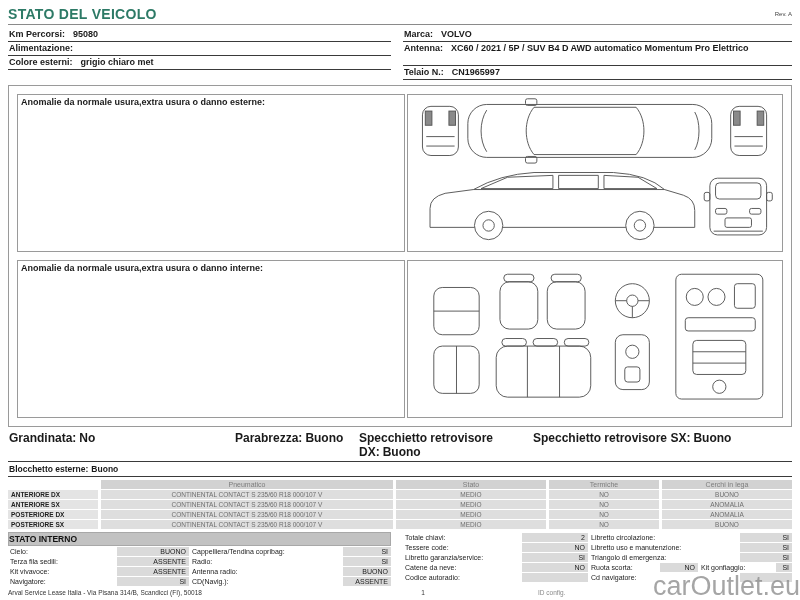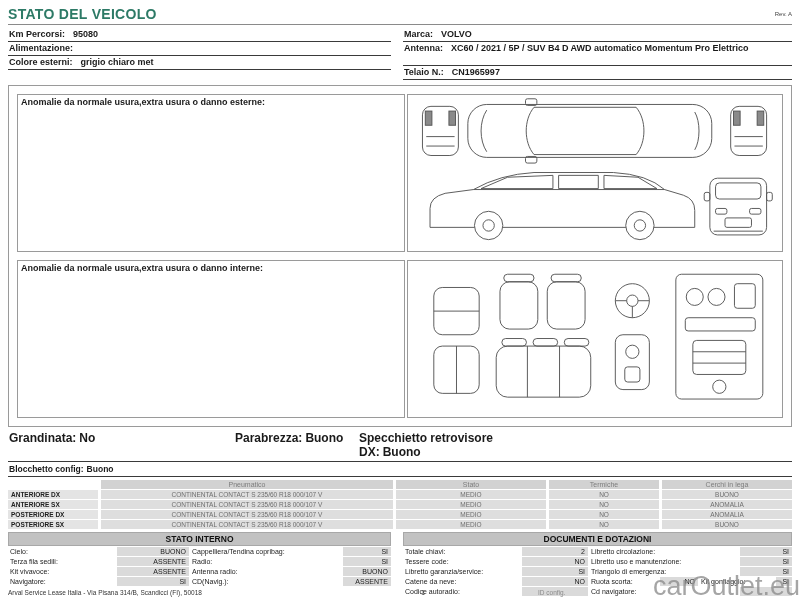--- a/index.html
+++ b/index.html
@@ -26,21 +26,21 @@
   .cond-row2{border-bottom:1px solid #3a3a3a;font-size:8.5px;font-weight:bold;padding:2px 1px}
   .pair .v{margin-left:3px}
   .tyres{margin-top:3px;display:grid;grid-template-columns:90px 292px 150px 110px 1fr;gap:1px 3px;font-size:6.5px;align-items:stretch}
   .th{background:#d2d2d2;color:#7d7d7d;text-align:center;padding:1px 0;font-size:7px}
   .tblank{background:#fff}
   .tpos{background:#e4e4e4;color:#222;font-weight:bold;padding:1px 3px;font-size:6.5px}
   .tc{background:#dedede;color:#6e6e6e;text-align:center;padding:1px 2px;white-space:nowrap;overflow:hidden}
   .bottom{display:flex;gap:12px;margin-top:3px}
   .btbl-left{width:383px}
   .btbl-right{flex:1}
-  .sect-hdr{background:#c2c2c2;border:1px solid #a8a8a8;text-align:center;font-weight:bold;font-size:8.5px;padding:1px 0;color:#111}
+  .sect-hdr{background:#c2c2c2;border:1px solid #a8a8a8;text-align:left;font-weight:bold;font-size:8.5px;padding:1px 0;color:#111}
   .sirow{display:grid;grid-template-columns:108px 72px 152px 1fr;gap:1px;margin-top:1px;font-size:7px}
   .docrow{display:grid;grid-template-columns:118px 66px 1fr 52px;gap:1px;margin-top:1px;font-size:7px}
   .docrow6{display:grid;grid-template-columns:118px 66px 70px 38px 76px 1fr;gap:1px;margin-top:1px;font-size:7px}
   .lbl{padding:1px 2px;color:#222;white-space:nowrap;overflow:hidden}
   .val{background:#dadada;text-align:right;padding:1px 3px;color:#222;min-height:9px}
   .footer{position:absolute;left:8px;right:8px;bottom:4px;display:flex;font-size:6.5px;color:#333;align-items:flex-end}
   .f-company{width:390px}
   .f-page{width:50px;text-align:center}
   .f-id{flex:1;text-align:left;color:#8a8a8a;padding-left:90px}
   .watermark{position:absolute;right:0px;bottom:-2px;font-size:27px;color:#8f8f8f;opacity:.8;font-weight:normal}
@@ -167,23 +167,24 @@
           <circle cx="324" cy="133" r="7"></circle>
         </svg>
       </div>
     </div>
   </div>
 
   <div class="cond-row">
     <span class="pair cp0"><span>Grandinata:</span><span class="v">No</span></span>
     <span class="pair cp1"><span>Parabrezza:</span><span class="v">Buono</span></span>
     <span class="pair cp2"><span>Specchietto retrovisore DX:</span><span class="v">Buono</span></span>
+    <span class="pair cp3"><span>Specchietto retrovisore SX:</span><span class="v">Buono</span></span>
   </div>
   <div class="cond-row2 pair">
-    <span>Blocchetto config:</span><span class="v">Buono</span>
+    <span>Blocchetto esterne:</span><span class="v">Buono</span>
   </div>
 
   <div class="tyres">
     <div class="tblank"></div>
     <div class="th">Pneumatico</div>
     <div class="th">Stato</div>
     <div class="th">Termiche</div>
     <div class="th">Cerchi in lega</div>
 
     <div class="tpos">ANTERIORE DX</div>
@@ -234,21 +235,20 @@
       </div>
       <div class="sirow">
         <span class="lbl">Navigatore:</span>
         <span class="val">SI</span>
         <span class="lbl">CD(Navig.):</span>
         <span class="val">ASSENTE</span>
       </div>
     </div>
 
     <div class="btbl-right">
-      <div class="sect-hdr">DOCUMENTI E DOTAZIONI</div>
       <div class="docrow">
         <span class="lbl">Totale chiavi:</span>
         <span class="val">2</span>
         <span class="lbl">Libretto circolazione:</span>
         <span class="val">SI</span>
       </div>
       <div class="docrow">
         <span class="lbl">Tessere code:</span>
         <span class="val">NO</span>
         <span class="lbl">Libretto uso e manutenzione:</span>

